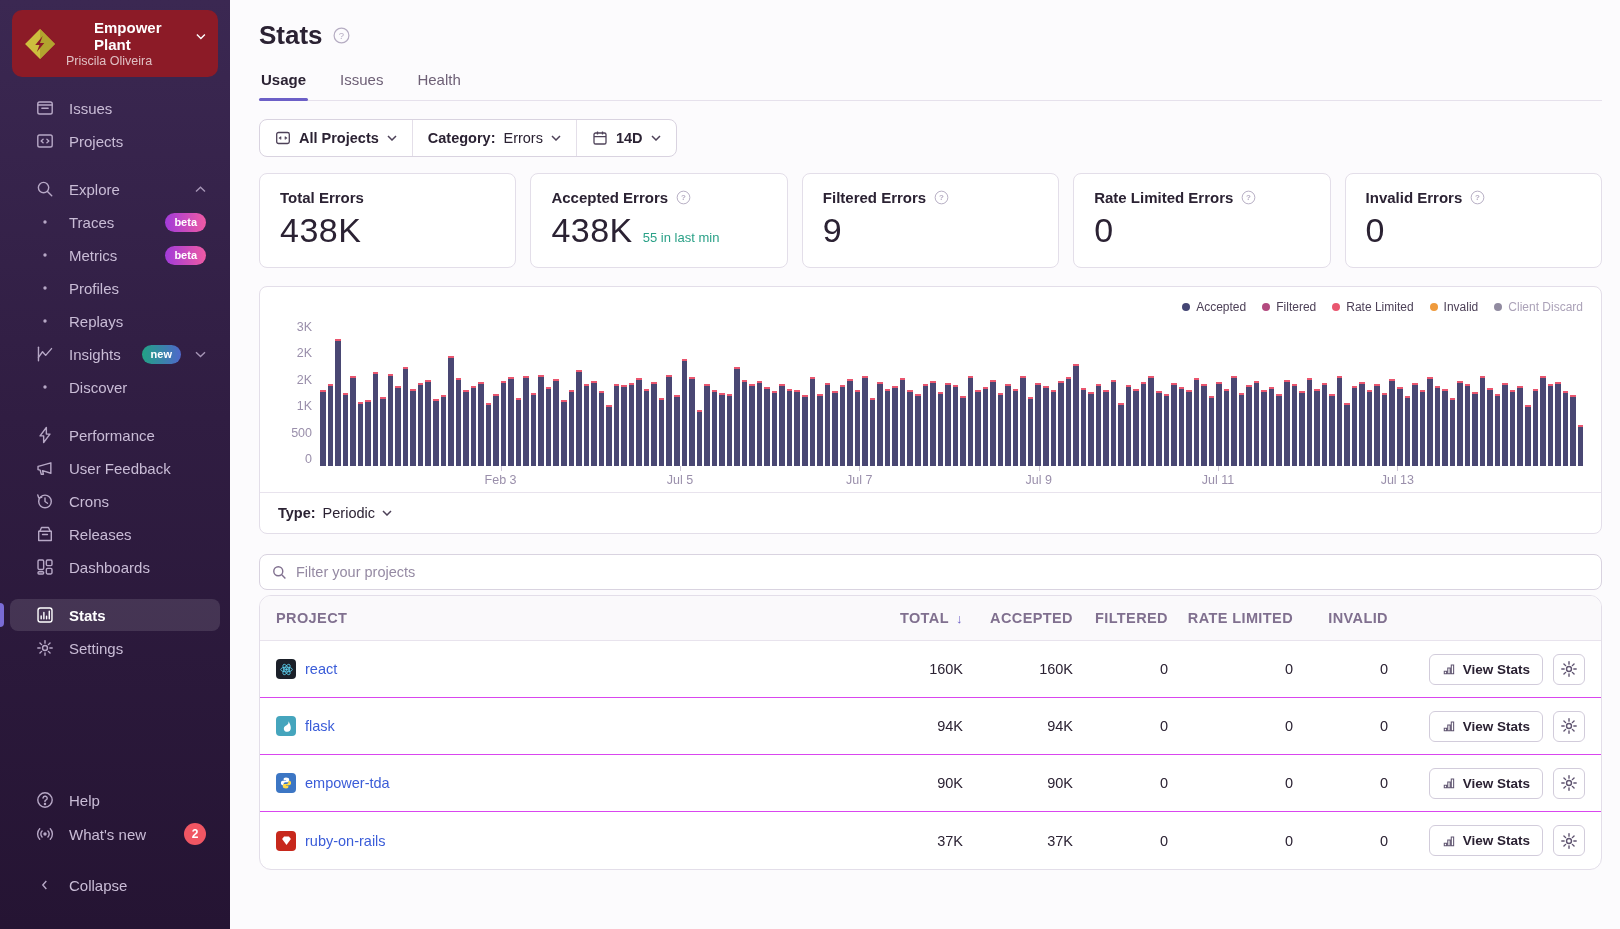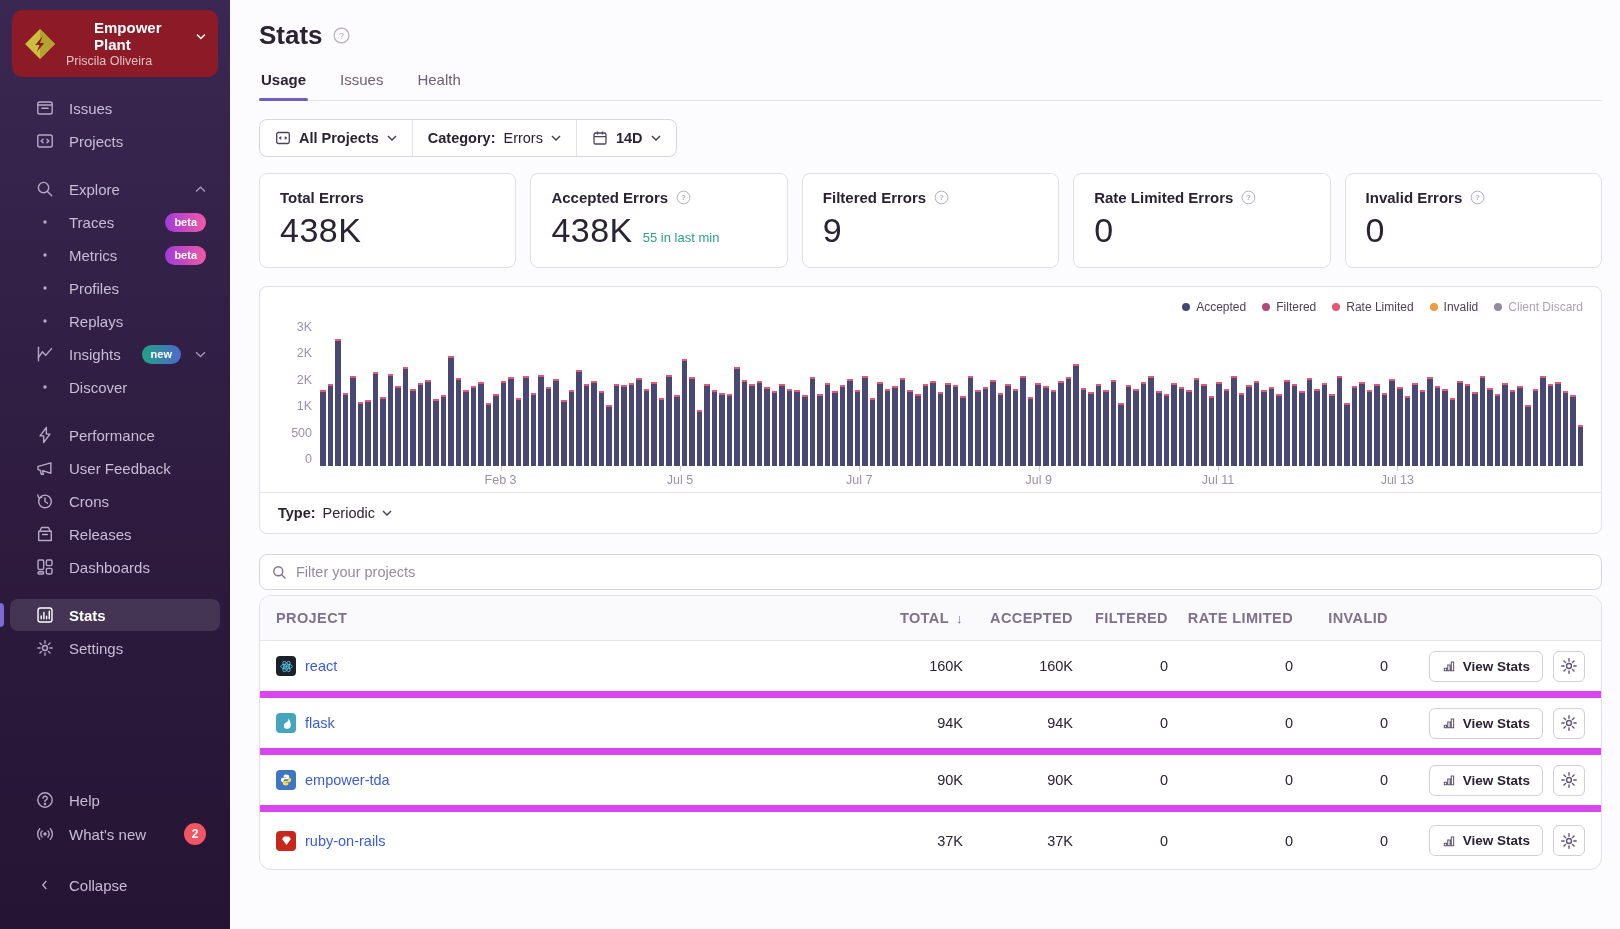--- a/index.html
+++ b/index.html
@@ -75,21 +75,21 @@
   .searchbar input { border:none; outline:none; flex:1; font-size:14.5px; font-family:inherit; color:#2b2233; background:transparent; }
   .searchbar input::placeholder { color:#958aa3; }
   .search-ico { color:#80708f; display:flex; }
 
   .table { margin-top:5px; background:#fff; border:1px solid #e3dee9; border-radius:12px; overflow:hidden; }
   .t-row { display:grid; grid-template-columns:1fr 105px 110px 95px 125px 95px 205px; align-items:center; }
   .t-head { background:#faf9fb; border-bottom:1px solid #e8e3ed; height:45px; font-size:12px; font-weight:700; color:#80708f; letter-spacing:.4px; }
   .t-head .cell { text-transform:uppercase; }
   .cell { padding:0 8px; text-align:right; font-size:14.5px; }
   .cell.first { text-align:left; padding-left:16px; display:flex; align-items:center; gap:9px; }
-  .t-body .t-row { height:57px; border-bottom:7px solid #d946ef; }
+  .t-body .t-row { height:57px; border-bottom:1px solid #d946ef; }
   .t-body .t-row:last-child { border-bottom:none; }
   .proj-ico { width:20px; height:20px; border-radius:4px; display:flex; align-items:center; justify-content:center; flex:none; }
   .proj-link { color:#3a5cd8; font-size:14.5px; text-decoration:none; cursor:pointer; }
   .sort-arrow { color:#6c5fc7; font-size:13px; margin-left:3px; }
   .cell.actions { display:flex; justify-content:flex-end; gap:10px; padding-right:16px; }
   .btn { display:flex; align-items:center; gap:7px; background:#fff; border:1px solid #d2ccdb; border-radius:6px; height:31px; padding:0 12px; font-size:13.5px; font-weight:600; color:#2b2233; cursor:pointer; font-family:inherit; }
   .btn .ico { display:flex; color:#5f5470; }
   .btn.icon-only { width:32px; padding:0; justify-content:center; }
 </style>
 </head>

